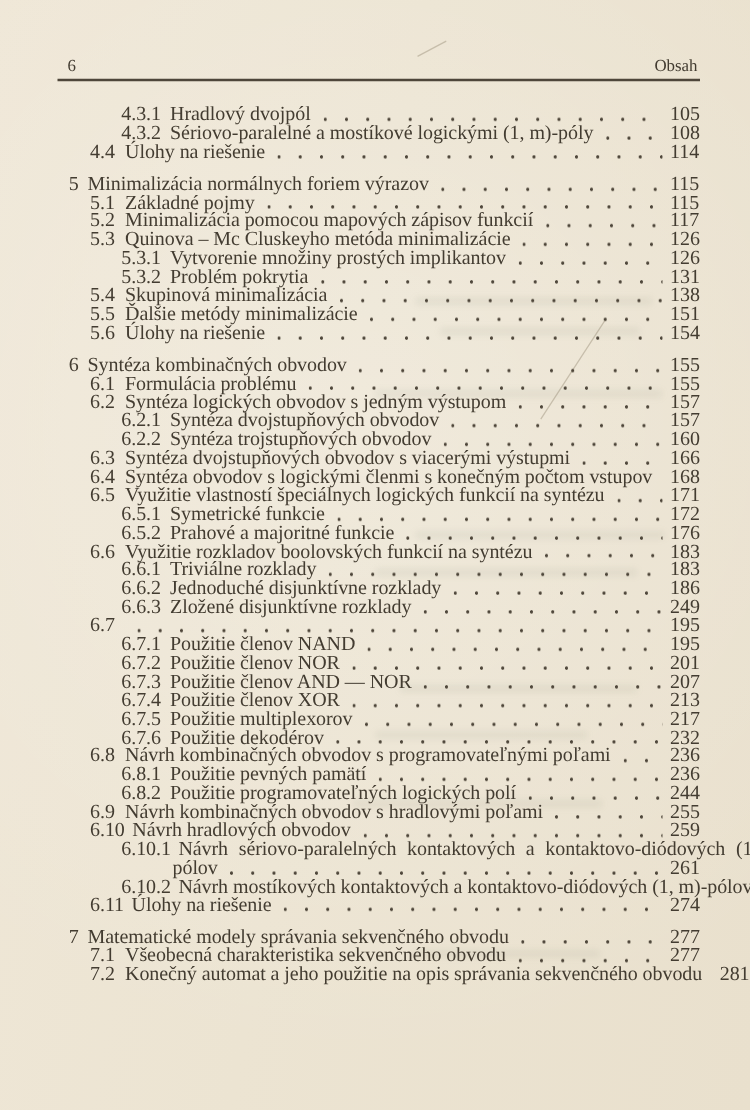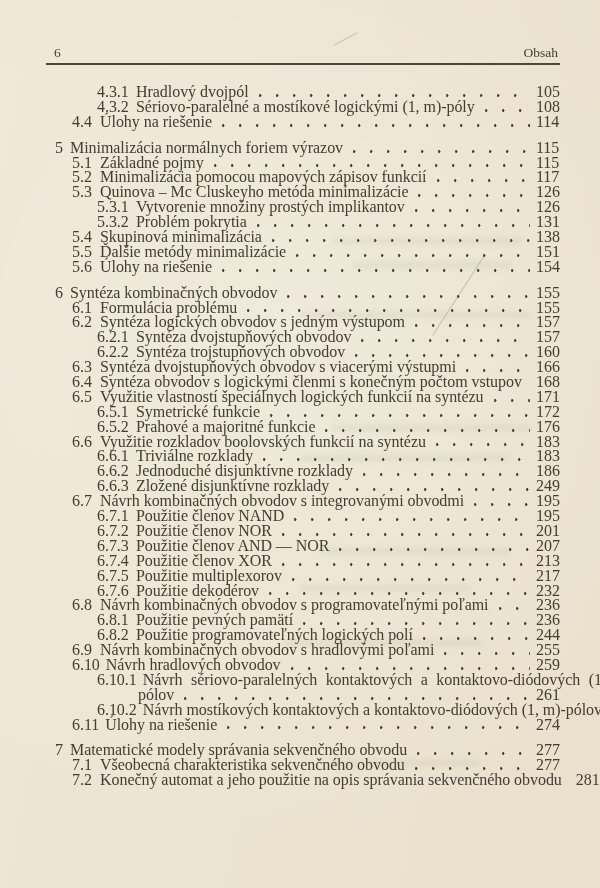--- a/index.html
+++ b/index.html
@@ -235,21 +235,20 @@
     <span class="pagenum">186</span>
   </div>
     <div class="row lv3">
     <span class="num">6.6.3</span>
     <span class="title">Zložené disjunktívne rozklady</span>
     <span class="leader"></span>
     <span class="pagenum">249</span>
   </div>
     <div class="row lv2">
     <span class="num">6.7</span>
-    <span class="title">Návrh kombinačných obvodov s integrovanými obvodmi</span>
     <span class="leader"></span>
     <span class="pagenum">195</span>
   </div>
     <div class="row lv3">
     <span class="num">6.7.1</span>
     <span class="title">Použitie členov NAND</span>
     <span class="leader"></span>
     <span class="pagenum">195</span>
   </div>
     <div class="row lv3">

